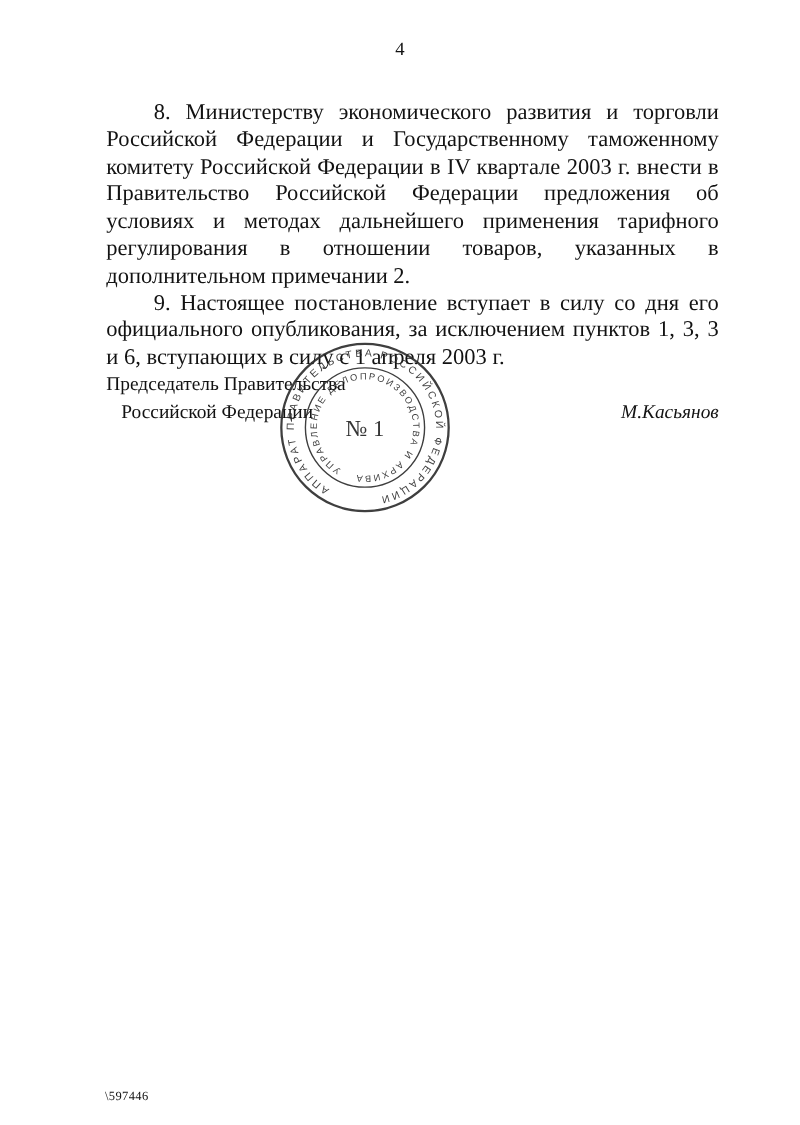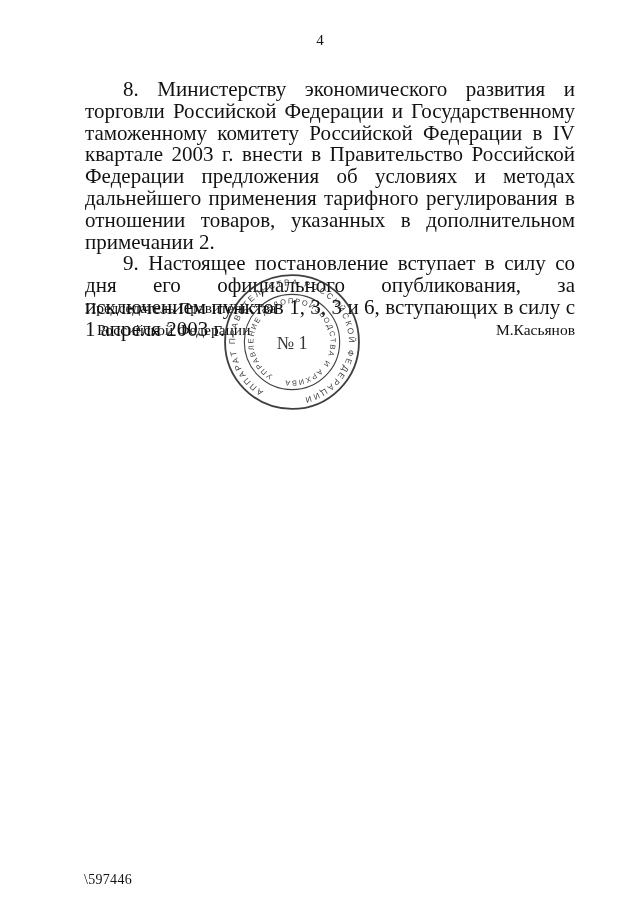--- a/index.html
+++ b/index.html
@@ -18,58 +18,59 @@
     left: 0;
     right: 0;
     text-align: center;
     font-size: 15px;
   }
   .content {
     position: absolute;
     top: 79px;
     left: 85px;
     width: 490px;
-    font-size: 21px;
+    font-size: 18px;
     line-height: 21.8px;
     text-align: justify;
   }
   .para { margin: 0; text-indent: 38px; }
   .signature-block {
     position: absolute;
     top: 297px;
     left: 85px;
     width: 490px;
     font-size: 15.5px;
     line-height: 21.8px;
   }
   .sig-line2 { padding-left: 12px; }
   .sig-name {
     position: absolute;
     right: 0;
     top: 21.8px;
+    font-style: italic;
   }
   .stamp {
     position: absolute;
     left: 221px;
     top: 271px;
     width: 142px;
     height: 142px;
     opacity: 0.9;
   }
   .stamp text {
     font-family: "Liberation Sans", sans-serif;
   }
   .stamp .center-no {
     font-family: "Liberation Serif", serif;
   }
   .footer-code {
     position: absolute;
     left: 84px;
     top: 872px;
-    font-size: 14px;
+    font-size: 10px;
     letter-spacing: 0.3px;
   }
 </style>
 </head>
 <body>
 
 <div class="page">
 
   <div class="page-number">4</div>
 

